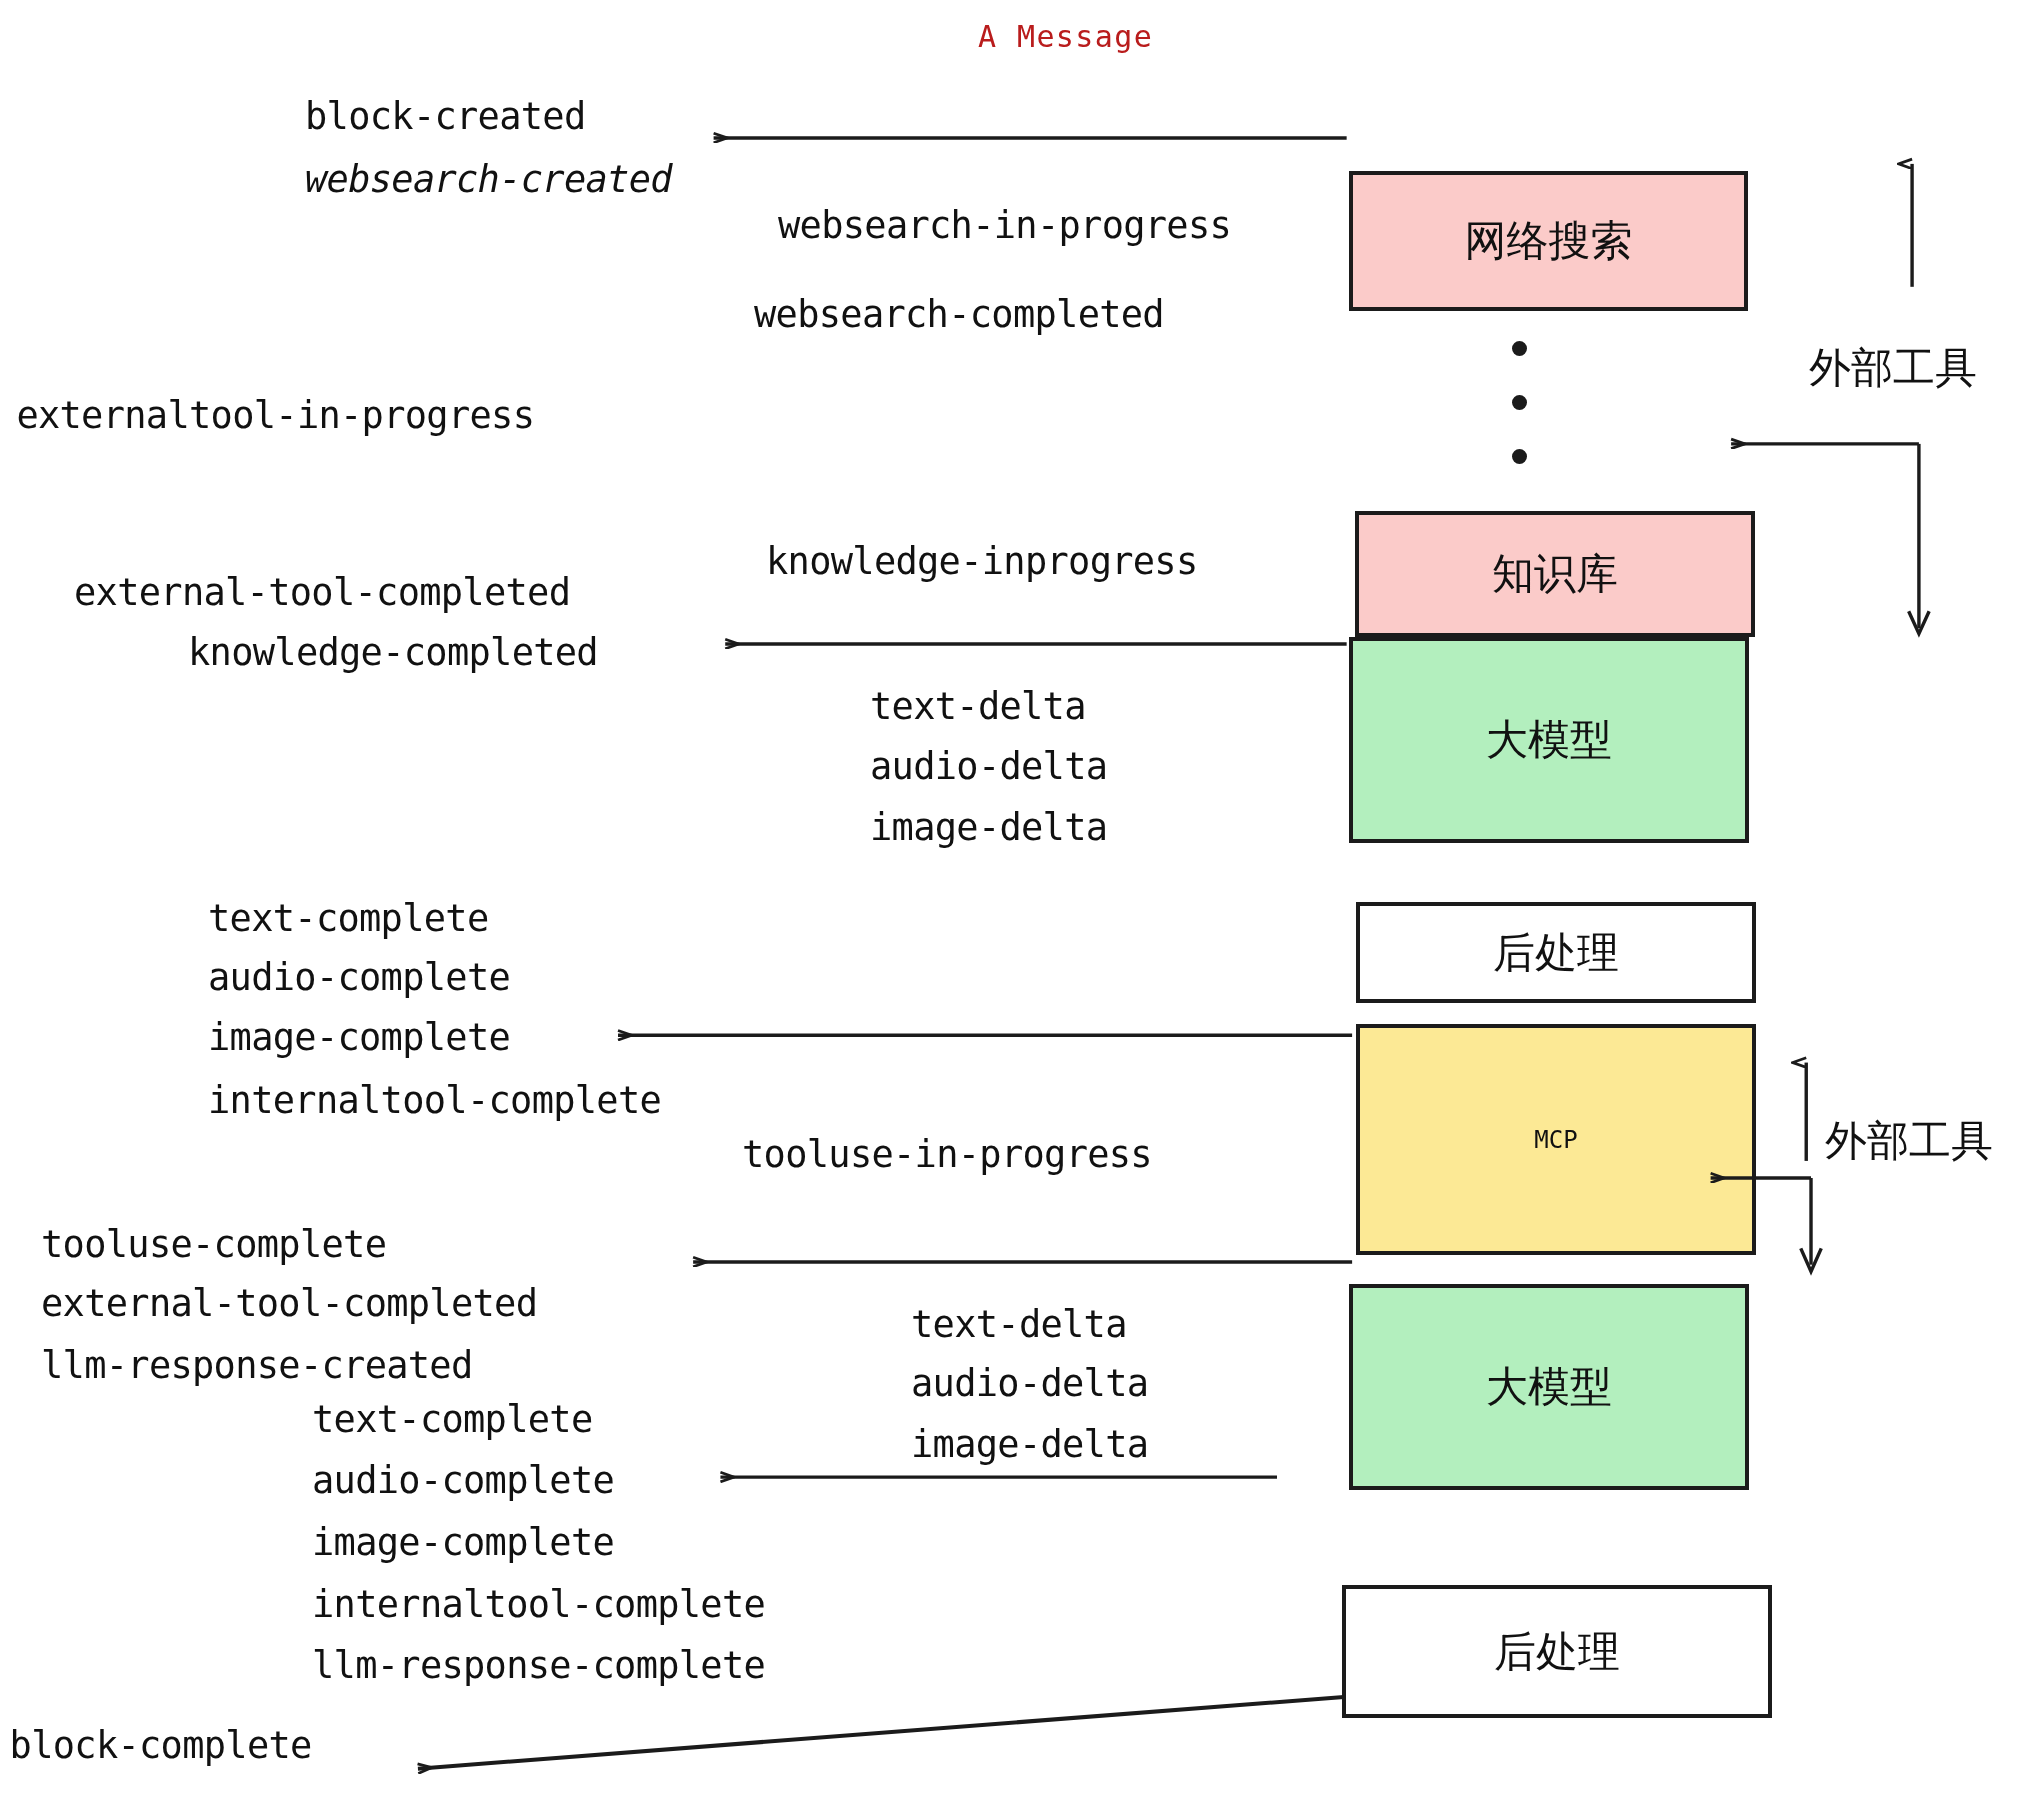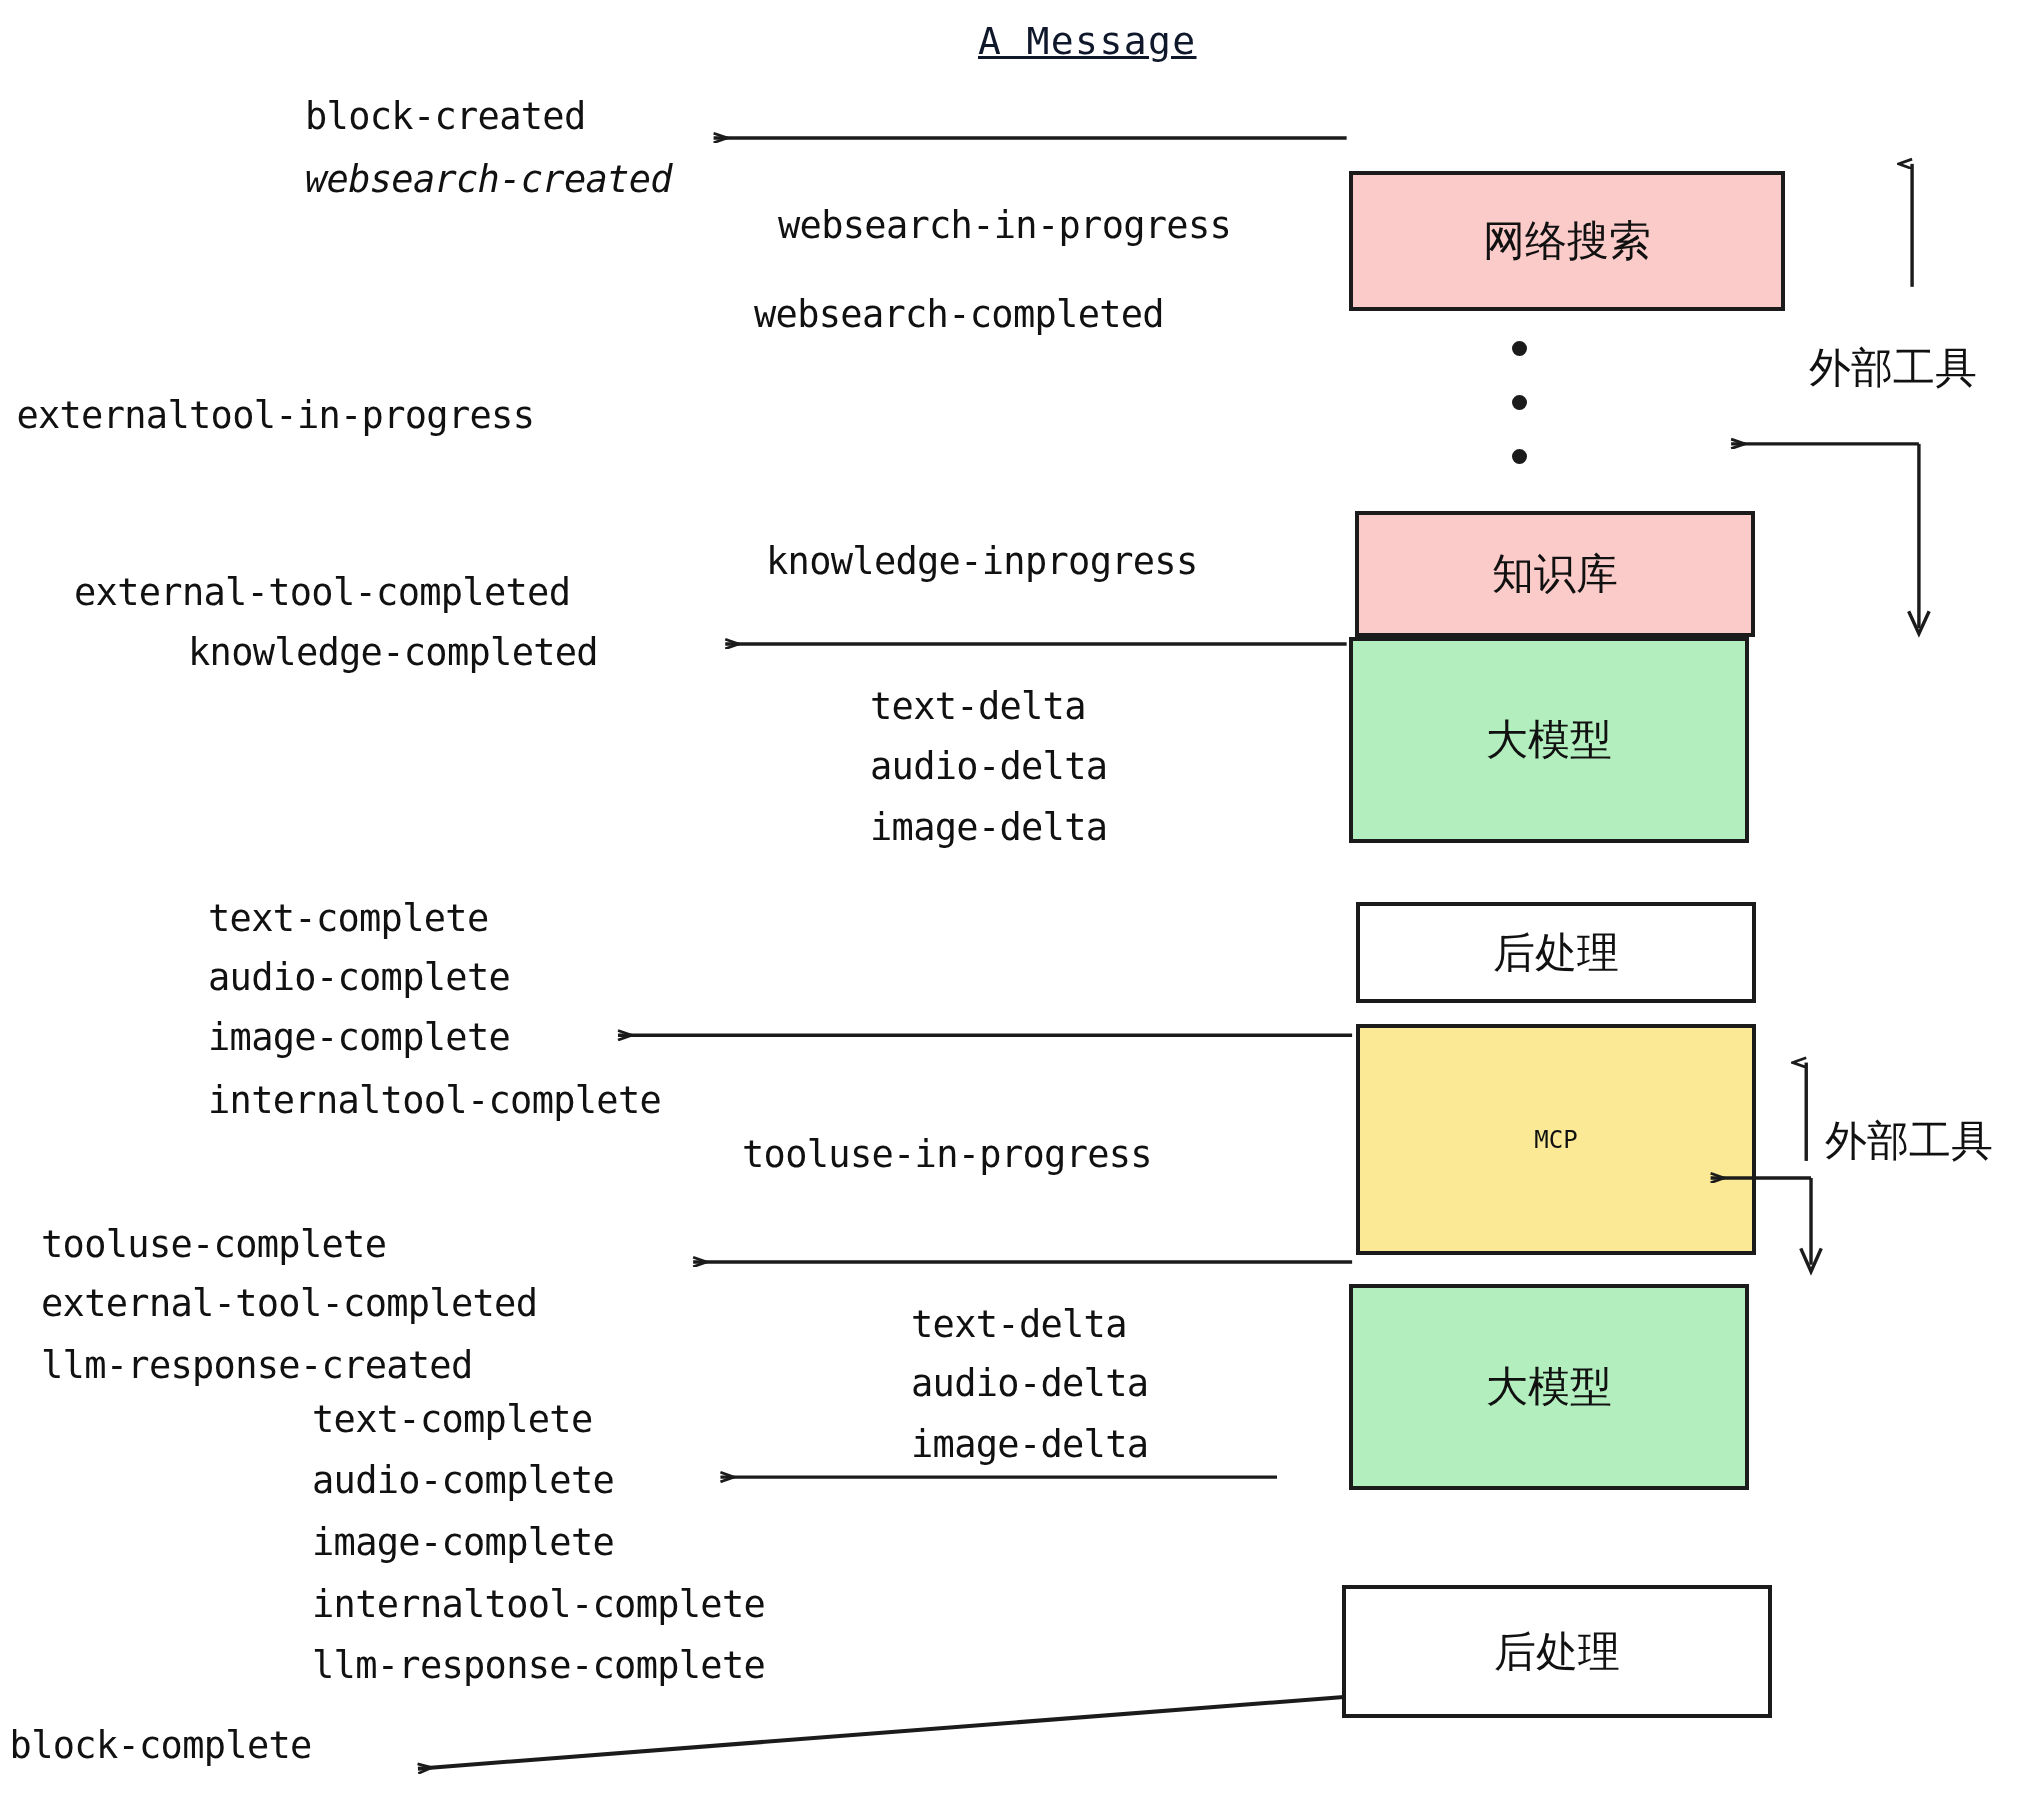--- a/index.html
+++ b/index.html
@@ -22,24 +22,23 @@
     font-family: "DejaVu Sans Mono", monospace;
     font-size: 37px;
     line-height: 1;
     color: #111111;
     letter-spacing: -0.7px;
   }
   .title {
     position: absolute;
     white-space: nowrap;
     font-family: "DejaVu Sans Mono", monospace;
-    font-size: 38px;
-    color: #0f172a;
+    font-size: 30px;
+    color: #b91c1c;
     letter-spacing: 1.4px;
-    text-decoration: underline;
   }
   .box {
     position: absolute;
     box-sizing: border-box;
     border: 4.1px solid #1b1b1b;
     display: flex;
     align-items: center;
     justify-content: center;
     font-family: "DejaVu Sans", sans-serif;
     font-size: 42px;
@@ -113,21 +112,21 @@
   <div class="lbl" style="left:911px; top:1365px;">audio-delta</div>
   <div class="lbl" style="left:911px; top:1426px;">image-delta</div>
 
   <div class="lbl" style="left:312px; top:1401px;">text-complete</div>
   <div class="lbl" style="left:312px; top:1462px;">audio-complete</div>
   <div class="lbl" style="left:312px; top:1524px;">image-complete</div>
   <div class="lbl" style="left:312px; top:1586px;">internaltool-complete</div>
   <div class="lbl" style="left:312px; top:1647px;">llm-response-complete</div>
   <div class="lbl" style="left:9.6px; top:1727px;">block-complete</div>
 
-  <div class="box" style="left:1349px; top:171px; width:436px; height:140px; background:#fbcbc9;">
+  <div class="box" style="left:1349px; top:171px; width:399px; height:140px; background:#fbcbc9;">
     <span>网络搜索</span>
   </div>
 
   <div class="dots" style="left:1511px; top:341px; width:16.4px; height:123px;">
     <span class="dot"></span>
     <span class="dot"></span>
     <span class="dot"></span>
   </div>
 
   <div class="box" style="left:1349px; top:511px; width:400px; height:126px; background:#fbcbc9;margin-left:6px;">

